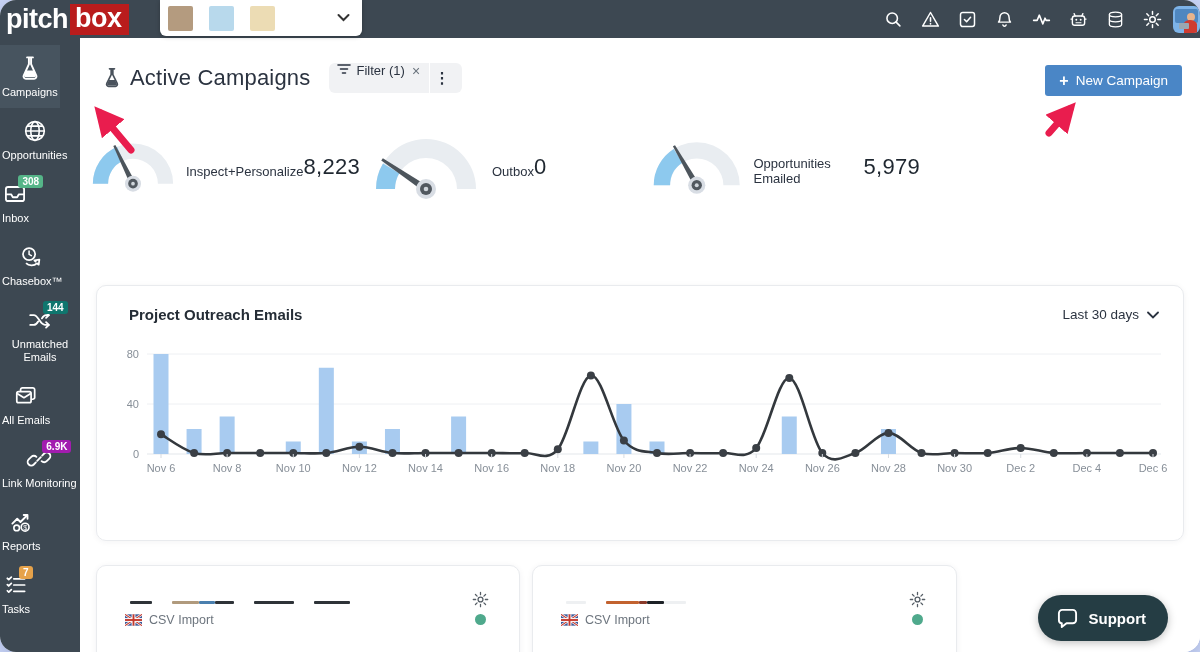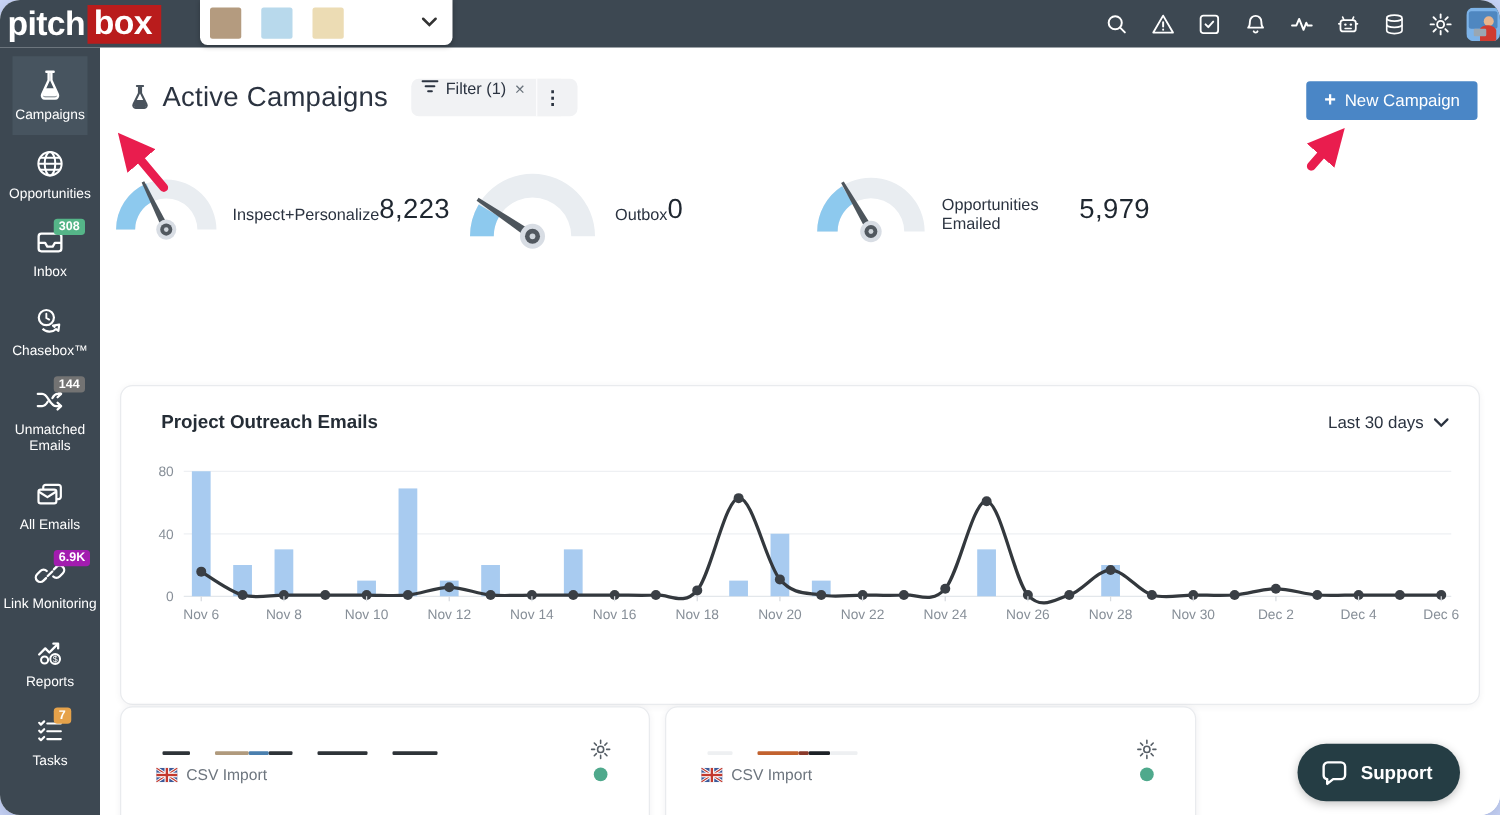--- a/index.html
+++ b/index.html
@@ -13,21 +13,21 @@
   .logo-pitch { color:#fff; font-size:27px; }
   .logo-box { color:#fff; font-size:27px; background:#b91c1c; padding:0 7px 2px 5px; margin-left:2px; line-height:29px; }
   .ws-select { position:absolute; left:160px; top:0; width:202px; height:36px; background:#fff; border-radius:0 0 6px 6px; box-shadow:0 1px 4px rgba(0,0,0,.25); display:flex; align-items:center; padding-left:8px; gap:16px; cursor:pointer; }
   .swatch { width:25px; height:25px; border-radius:2px; }
   .ws-chevron { margin-left:auto; margin-right:12px; color:#333; font-size:12px; }
   .top-icons { margin-left:auto; display:flex; align-items:center; gap:16px; margin-right:10px; }
   .tbicon { width:21px; height:21px; display:inline-block; cursor:pointer; }
   .avatar { width:27px; height:27px; border-radius:6px; overflow:hidden; cursor:pointer; }
 
   
-  .sidebar { position:absolute; top:38px; left:0; width:80px; bottom:0; background:#3d4852; z-index:20; display:flex; flex-direction:column; align-items:center; padding-top:7px; }
+  .sidebar { position:absolute; top:38px; left:0; width:80px; bottom:0; background:#3d4852; z-index:20; display:flex; flex-direction:column; align-items:flex-start; padding-top:7px; }
   .side-item { display:flex; flex-direction:column; align-items:center; padding:10px 2px 9px; cursor:pointer; position:relative; }
   .side-item.active { background:#47545f; }
   .side-item .sicon { width:26px; height:26px; position:relative; }
   .side-item .slabel { margin-top:5px; font-size:11px; color:#fff; text-align:center; line-height:13px; }
   .badge { position:absolute; top:-6px; left:16px; font-size:10px; font-weight:bold; color:#fff; border-radius:3px; padding:1px 4px; white-space:nowrap; }
 
   
   .main { position:absolute; left:80px; top:38px; right:0; bottom:0; background:#fff; }
   .page-header { position:absolute; left:22px; top:25px; display:flex; align-items:center; }
   .title-flask { width:20px; height:22px; margin-right:8px; }
@@ -40,21 +40,21 @@
   .new-campaign .plus { font-size:16px; font-weight:bold; }
 
   
   .gauges { position:absolute; left:0; right:0; top:85px; display:flex; }
   .gauge-block { width:25%; display:flex; flex-direction:row; align-items:center; }
   .gauge-svg { width:132px; height:78px; }
   .gauge-label { margin-top:18px; font-size:13px; color:#2b3340; }
   .gauge-value { margin-top:10px; font-size:22px; color:#1f2730; font-weight:500; letter-spacing:.3px; }
 
   
-  .chart-card { position:absolute; left:16px; right:16px; top:270px; height:256px; background:#fff; border:1px solid #e9ebee; border-radius:10px; box-shadow:0 1px 6px rgba(30,40,60,.05); }
+  .chart-card { position:absolute; left:16px; right:16px; top:247px; height:256px; background:#fff; border:1px solid #e9ebee; border-radius:10px; box-shadow:0 1px 6px rgba(30,40,60,.05); }
   .chart-head { display:flex; align-items:center; padding:20px 24px 0 32px; }
   .chart-title { font-size:15px; font-weight:bold; color:#252d36; }
   .range-select { margin-left:auto; font-size:13.5px; color:#2b3340; display:flex; align-items:center; gap:8px; cursor:pointer; }
   .chart-area { position:absolute; left:14px; top:56px; width:1062px; height:142px; }
   .chart-legend { position:absolute; left:0; right:0; top:232px; display:flex; justify-content:center; align-items:center; gap:14px; font-size:12.5px; color:#6d757e; }
   .legend-dot { width:11px; height:11px; border-radius:50%; display:inline-block; margin-right:7px; vertical-align:-1px; }
   .legend-total { font-weight:bold; color:#1f2730; margin-left:2px; }
   .legend-item { display:flex; align-items:center; }
 
   
@@ -172,21 +172,21 @@
             <path d="M9.3 6.4v3.2l2.1 1.2" fill="none" stroke="#fff" stroke-width="1.4" stroke-linecap="round"></path>
             <path d="M6.5 17.6c2.4 2.6 7.4 2.9 10 .2l1.7 1.3.6-4.6-4.6.7 1.7 1.4" fill="none" stroke="#fff" stroke-width="1.6" stroke-linejoin="round"></path>
           </svg></span>
         <span class="slabel">Chasebox™</span>
       </div>
       <div class="side-item">
         <span class="sicon"><svg width="26" height="26" viewBox="0 0 24 24">
             <path d="M3 7.5h3.2c4.6 0 5.4 9 10.4 9H20" fill="none" stroke="#fff" stroke-width="1.7" stroke-linecap="round"></path>
             <path d="M3 16.5h3.2c1.9 0 3.1-1.5 4.1-3.2M13.8 10.5c.9-1.6 2-3 3.8-3H20" fill="none" stroke="#fff" stroke-width="1.7" stroke-linecap="round"></path>
             <path d="m17.6 5 2.6 2.5-2.6 2.5M17.6 14l2.6 2.5-2.6 2.5" fill="none" stroke="#fff" stroke-width="1.7" stroke-linecap="round" stroke-linejoin="round"></path>
-          </svg><span class="badge" style="background:#737373">144</span></span>
+          </svg><span class="badge" style="background:#0f766e">144</span></span>
         <span class="slabel">Unmatched Emails</span>
       </div>
       <div class="side-item">
         <span class="sicon"><svg width="26" height="26" viewBox="0 0 24 24">
             <path d="M7 7.8V6.2A1.7 1.7 0 0 1 8.7 4.5h9.6A1.7 1.7 0 0 1 20 6.2v7.1a1.7 1.7 0 0 1-1.7 1.7h-1.2" fill="none" stroke="#fff" stroke-width="1.6"></path>
             <rect x="3.5" y="8" width="13.2" height="10.2" rx="1.6" fill="none" stroke="#fff" stroke-width="1.6"></rect>
             <path d="m3.8 9.6 6.3 4 6.3-4" fill="none" stroke="#fff" stroke-width="1.6" stroke-linejoin="round"></path>
           </svg></span>
         <span class="slabel">All Emails</span>
       </div>

